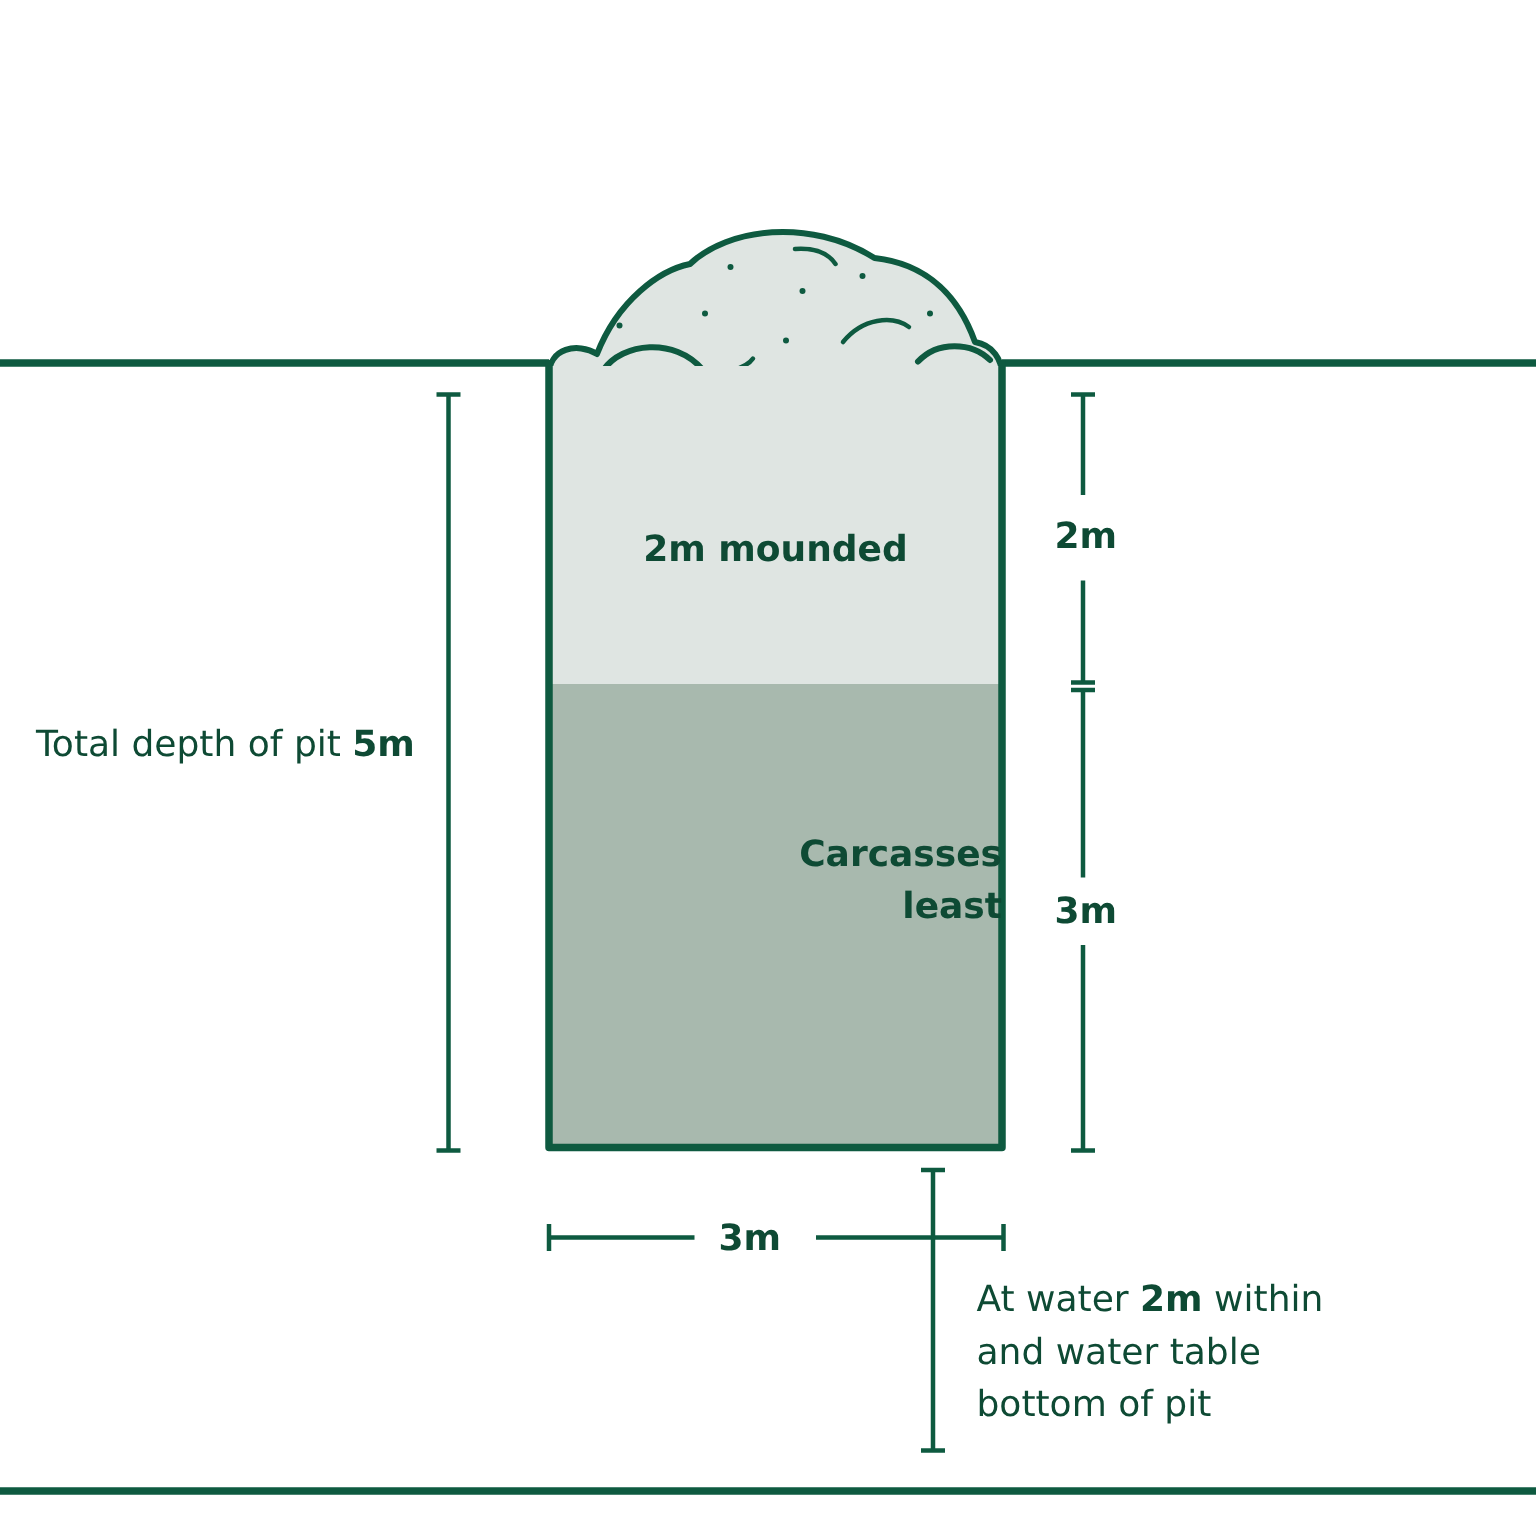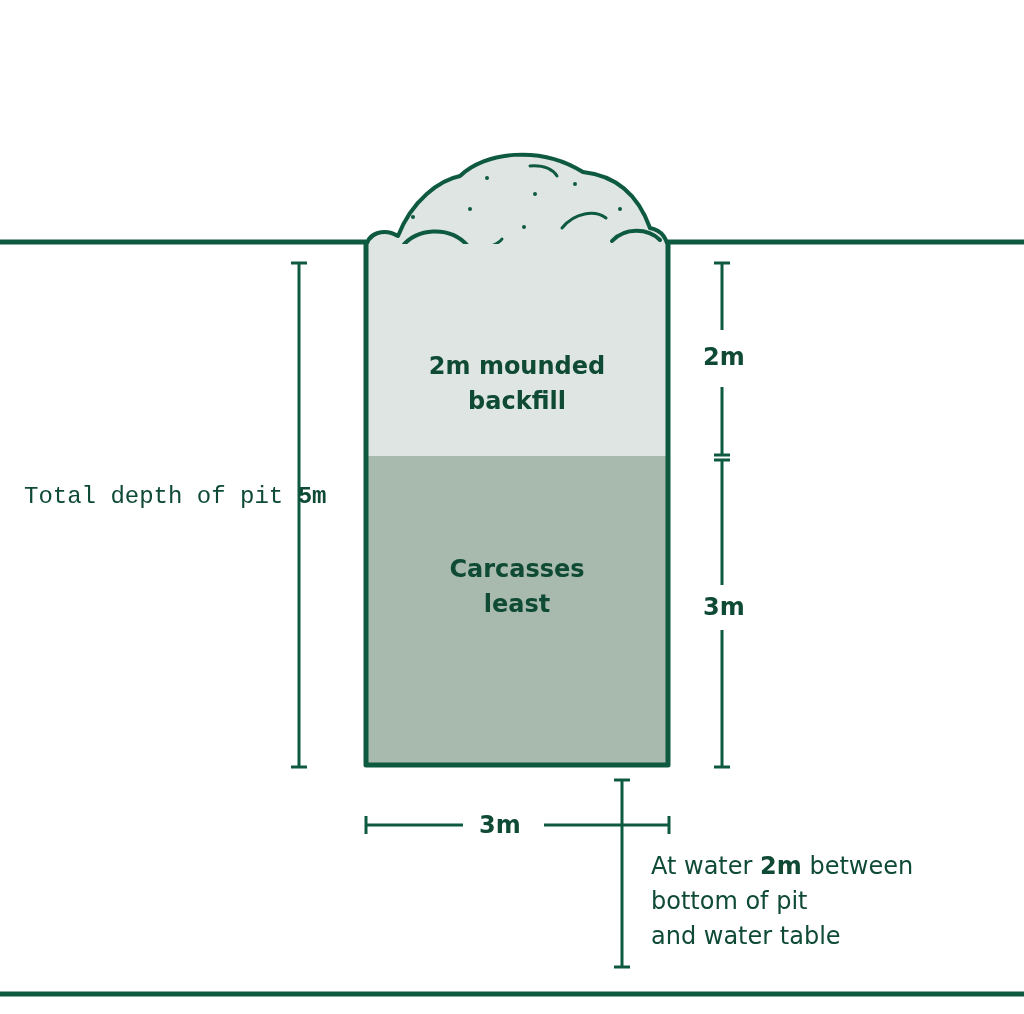--- a/index.html
+++ b/index.html
@@ -74,33 +74,32 @@
 
   <g stroke="#0e5a40" stroke-width="3">
     <line x1="622" y1="780" x2="622" y2="967"></line>
     <line x1="614" y1="780" x2="630" y2="780"></line>
     <line x1="614" y1="967" x2="630" y2="967"></line>
   </g>
 </svg>
 
 <div class="lbl center pit-label" style="left:366px; top:306px; width:302px;margin-top:43px;">
   <div>2m mounded</div>
-  <div>backfill</div>
 </div>
 
-<div class="lbl center pit-label" style="left:366px; top:552px; width:302px;">
+<div class="lbl center pit-label" style="left:366px; top:552px; width:302px;text-align:right;">
   <div>Carcasses</div>
   <div>least</div>
 </div>
 
-<div class="lbl note" style="left:24px; top:479px;font-family:Liberation Mono, monospace;">
+<div class="lbl note" style="left:24px; top:479px;">
   <span>Total depth of pit </span><span class="bold">5m</span>
 </div>
 
 <div class="lbl dim" style="left:703px; top:343px;">2m</div>
 <div class="lbl dim" style="left:703px; top:593px;">3m</div>
 <div class="lbl dim" style="left:479px; top:811px;">3m</div>
 
 <div class="lbl note" style="left:651px; top:849px;">
-  <div><span>At water </span><span class="bold">2m</span><span> between</span></div>
+  <div><span>At water </span><span class="bold">2m</span><span> within</span></div>
+  <div>and water table</div>
   <div>bottom of pit</div>
-  <div>and water table</div>
 </div>
 
 </body></html>

